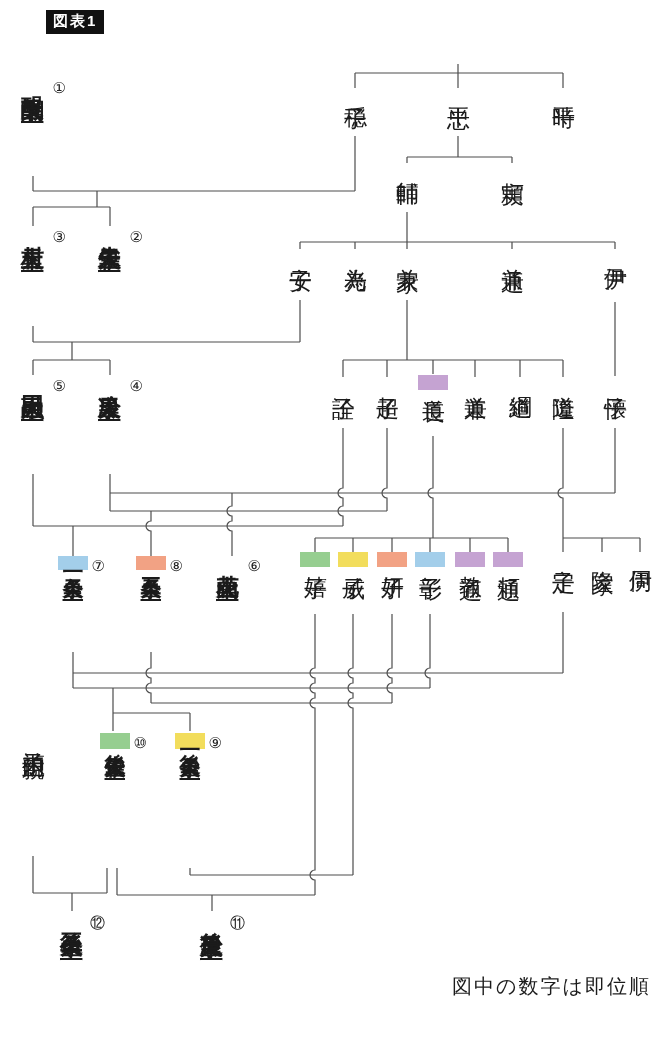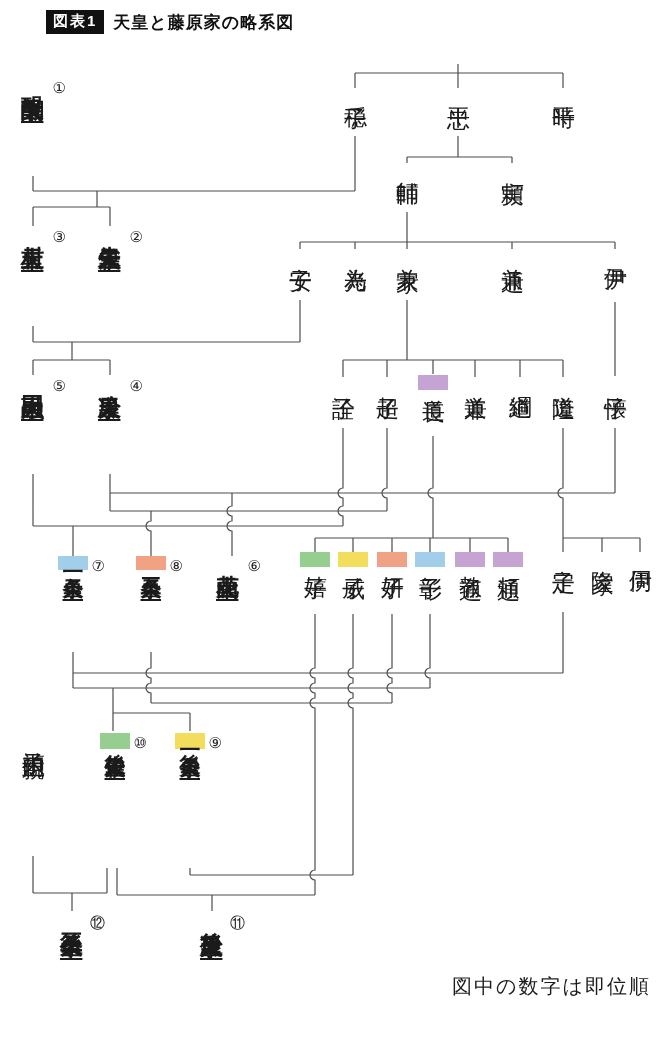--- a/index.html
+++ b/index.html
@@ -26,21 +26,20 @@
          top:2px; right:-17px; letter-spacing:0; color:#222222; line-height:1; }
   .caption { position:absolute; left:452px; top:973px; font-family:Liberation Sans, sans-serif;
              font-size:20px; color:#1b1b1b; letter-spacing:2px; }
 </style>
 </head>
 <body>
 
 <div id="stage">
   <div class="hdr">
     <span class="badge">図表1</span>
-    <span class="ttl">天皇と藤原家の略系図</span>
   </div>
 
   <svg id="tree-svg" width="670" height="1052" viewBox="0 0 670 1052">
     <path id="tree-path" fill="none" stroke-width="1.2" d="M355 73H563M407 157H512M33 191H355M33 207H110M300 242H615M33 342H300M33 360H110M343 360H563M110 493H615M110 511H387M33 526H343M315 538H508M563 538H640M73 673H563M73 688H430M151 703H392M113 713H190M190 875H353M33 893H107M117 895H315M458 64V88M355 73V88M563 73V88M355 136V191M33 176V191M97 191V207M33 207V226M110 207V226M458 136V157M407 157V163M512 157V163M407 212V242M300 242V249M355 242V249M407 242V249M512 242V249M615 242V249M300 300V342M33 326V342M72 342V360M33 360V375M110 360V375M407 300V360M343 360V377M387 360V377M433 360V374M475 360V377M520 360V377M563 360V377M615 302V376M110 474V511M33 474V526M343 428V488A5 5 0 0 0 343 498V506A5 5 0 0 0 343 516V526M387 428V488A5 5 0 0 0 387 498V511M433 436V488A5 5 0 0 0 433 498V538M563 428V488A5 5 0 0 0 563 498V538M615 428V493M232 493V506A5 5 0 0 0 232 516V521A5 5 0 0 0 232 531V556M151 511V521A5 5 0 0 0 151 531V556M73 526V556M315 538V552M353 538V552M392 538V552M430 538V552M470 538V552M508 538V552M563 538V552M602 538V552M640 538V552M563 612V673M73 652V688M430 614V668A5 5 0 0 0 430 678V688M392 614V668A5 5 0 0 0 392 678V683A5 5 0 0 0 392 693V703M151 652V668A5 5 0 0 0 151 678V683A5 5 0 0 0 151 693V703M353 614V668A5 5 0 0 0 353 678V683A5 5 0 0 0 353 693V698A5 5 0 0 0 353 708V875M315 614V668A5 5 0 0 0 315 678V683A5 5 0 0 0 315 693V698A5 5 0 0 0 315 708V870A5 5 0 0 0 315 880V895M113 688V731M190 713V731M190 868V875M107 868V893M117 868V895M33 856V893M72 893V911M212 895V911" stroke="#4d4d4d"></path>
   </svg>
 
   <div id="nodes">
       <div class="person emperor" style="left: 17px; top: 78px;"><span>醍醐天皇</span><span class="num">①</span></div>
       <div class="person name" style="left: 339px; top: 88px;"><span>穏子</span></div>
       <div class="person name" style="left: 442px; top: 88px;"><span>忠平</span></div>

